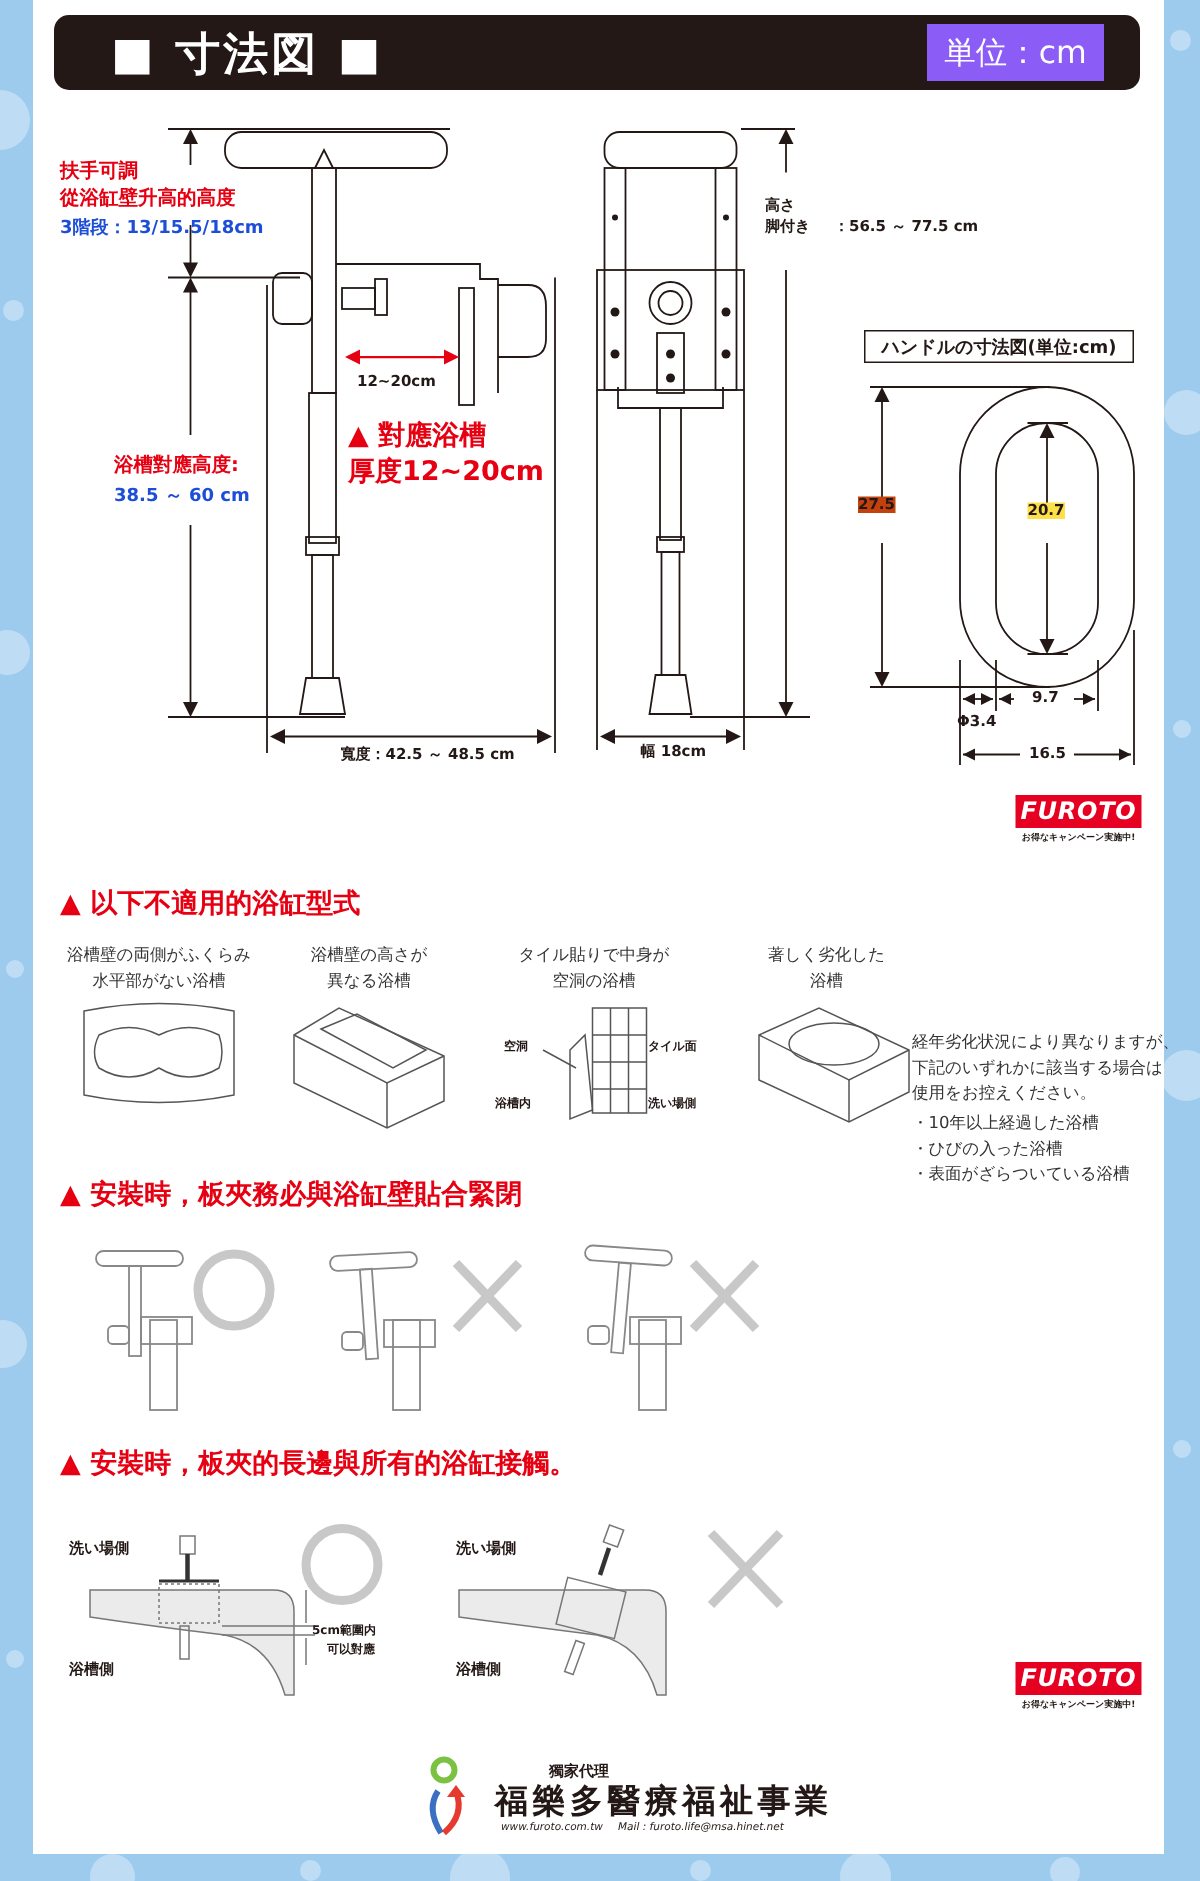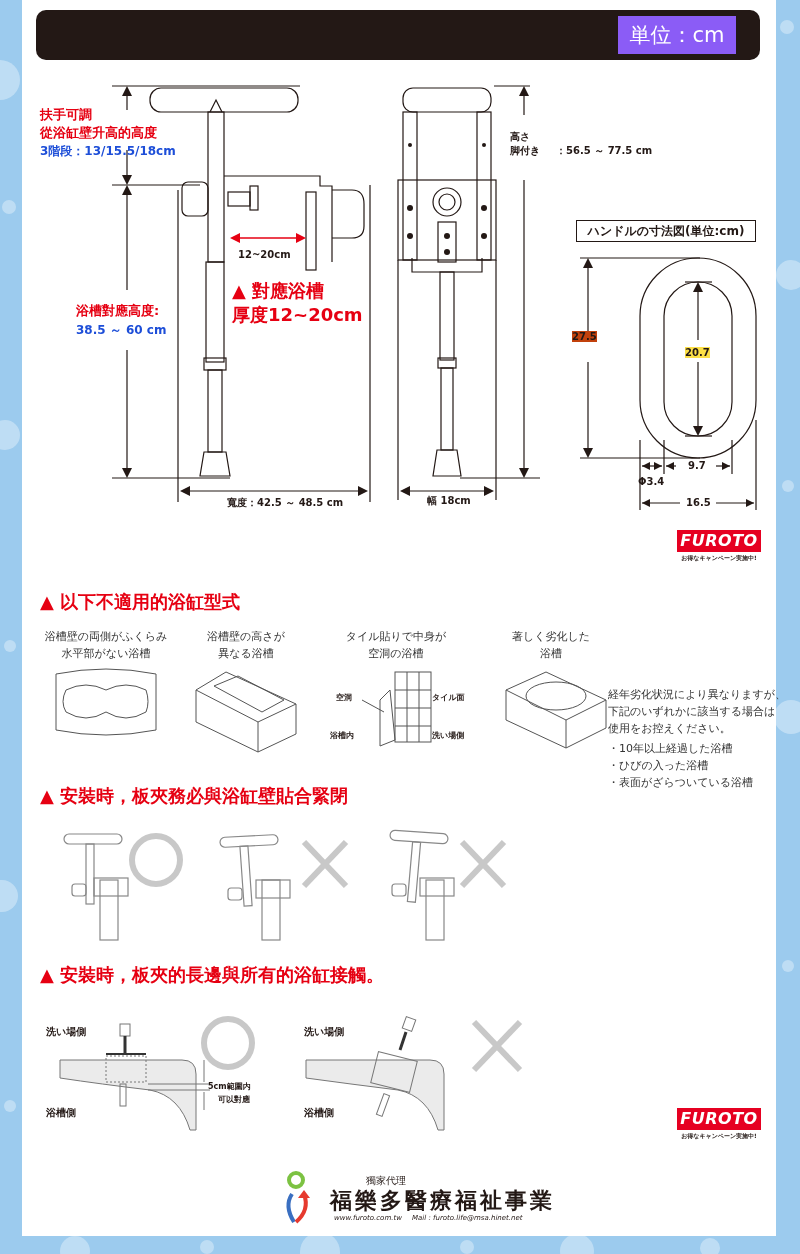--- a/index.html
+++ b/index.html
@@ -41,21 +41,21 @@
   .furoto-box {
     background: #e60021; color: #fff; font-style: italic; font-weight: bold; font-size: 16px;
     height: 22px; line-height: 22px; letter-spacing: 0.5px;
   }
   .furoto-sub { font-size: 6px; font-weight: bold; color: #231815; margin-top: 2px; white-space: nowrap; }
   .handle-title {
     position: absolute; left: 576px; top: 220px; width: 180px; height: 22px;
     border: 1px solid #231815; font-size: 12px; font-weight: bold; line-height: 20px; text-align: center;
   }
   svg { position: absolute; overflow: visible; }
-  .footer-sm { font-size: 10px; font-weight: normal; white-space: nowrap; padding-left: 32px; }
+  .footer-sm { font-size: 10px; font-weight: bold; white-space: nowrap; padding-left: 32px; }
   .footer-big { font-size: 22px; font-weight: bold; letter-spacing: 3px; white-space: nowrap; }
   .footer-url { font-size: 7px; white-space: nowrap; font-style: italic; }
 </style>
 </head>
 <body>
 
 <div>
   <div class="bubble" style="left:-20px;top:60px;width:40px;height:40px"></div>
   <div class="bubble" style="left:2px;top:200px;width:14px;height:14px"></div>
   <div class="bubble" style="left:-10px;top:420px;width:30px;height:30px"></div>
@@ -71,20 +71,21 @@
   <div class="bubble" style="left:200px;top:1240px;width:14px;height:14px"></div>
   <div class="bubble" style="left:300px;top:1232px;width:40px;height:40px"></div>
   <div class="bubble" style="left:460px;top:1240px;width:14px;height:14px"></div>
   <div class="bubble" style="left:560px;top:1234px;width:34px;height:34px"></div>
   <div class="bubble" style="left:700px;top:1238px;width:20px;height:20px"></div>
 </div>
 
 <div class="panel"></div>
 
 <div class="header-bar">
+  <div class="header-title">■ 寸法図 ■</div>
   <div class="header-unit">単位：cm</div>
 </div>
 
 <svg style="left:0;top:0" width="800" height="520">
   <g stroke="#231815" fill="none" stroke-width="1.2">
 
     <line x1="112" y1="86" x2="300" y2="86"></line>
     <line x1="127" y1="90" x2="127" y2="110"></line>
     <line x1="127" y1="150" x2="127" y2="180"></line>
     <line x1="112" y1="185" x2="200" y2="185"></line>
@@ -209,21 +210,21 @@
     <polygon points="698,436 693,426 703,426"></polygon>
     <polygon points="642,466 650,462 650,470"></polygon>
     <polygon points="662,466 654,462 654,470"></polygon>
     <polygon points="666,466 674,462 674,470"></polygon>
     <polygon points="730,466 722,462 722,470"></polygon>
     <polygon points="642,503 650,499 650,507"></polygon>
     <polygon points="754,503 746,499 746,507"></polygon>
   </g>
 </svg>
 <div class="abs label-xs" style="left:572px;top:331px;background:#c2410c">27.5</div>
-<div class="abs label-xs" style="left:685px;top:347px;background:#fde047">20.7</div>
+<div class="abs label-xs" style="left:685px;top:335px;background:#fde047">20.7</div>
 <div class="abs label-xs" style="left:688px;top:460px">9.7</div>
 <div class="abs label-xs" style="left:638px;top:476px">Φ3.4</div>
 <div class="abs label-xs" style="left:686px;top:497px">16.5</div>
 
 <div class="furoto" style="left:677px;top:530px">
   <div class="furoto-box">FUROTO</div>
   <div class="furoto-sub">お得なキャンペーン実施中!</div>
 </div>
 
 <div class="abs section-title" style="left:40px;top:590px">▲ 以下不適用的浴缸型式</div>

